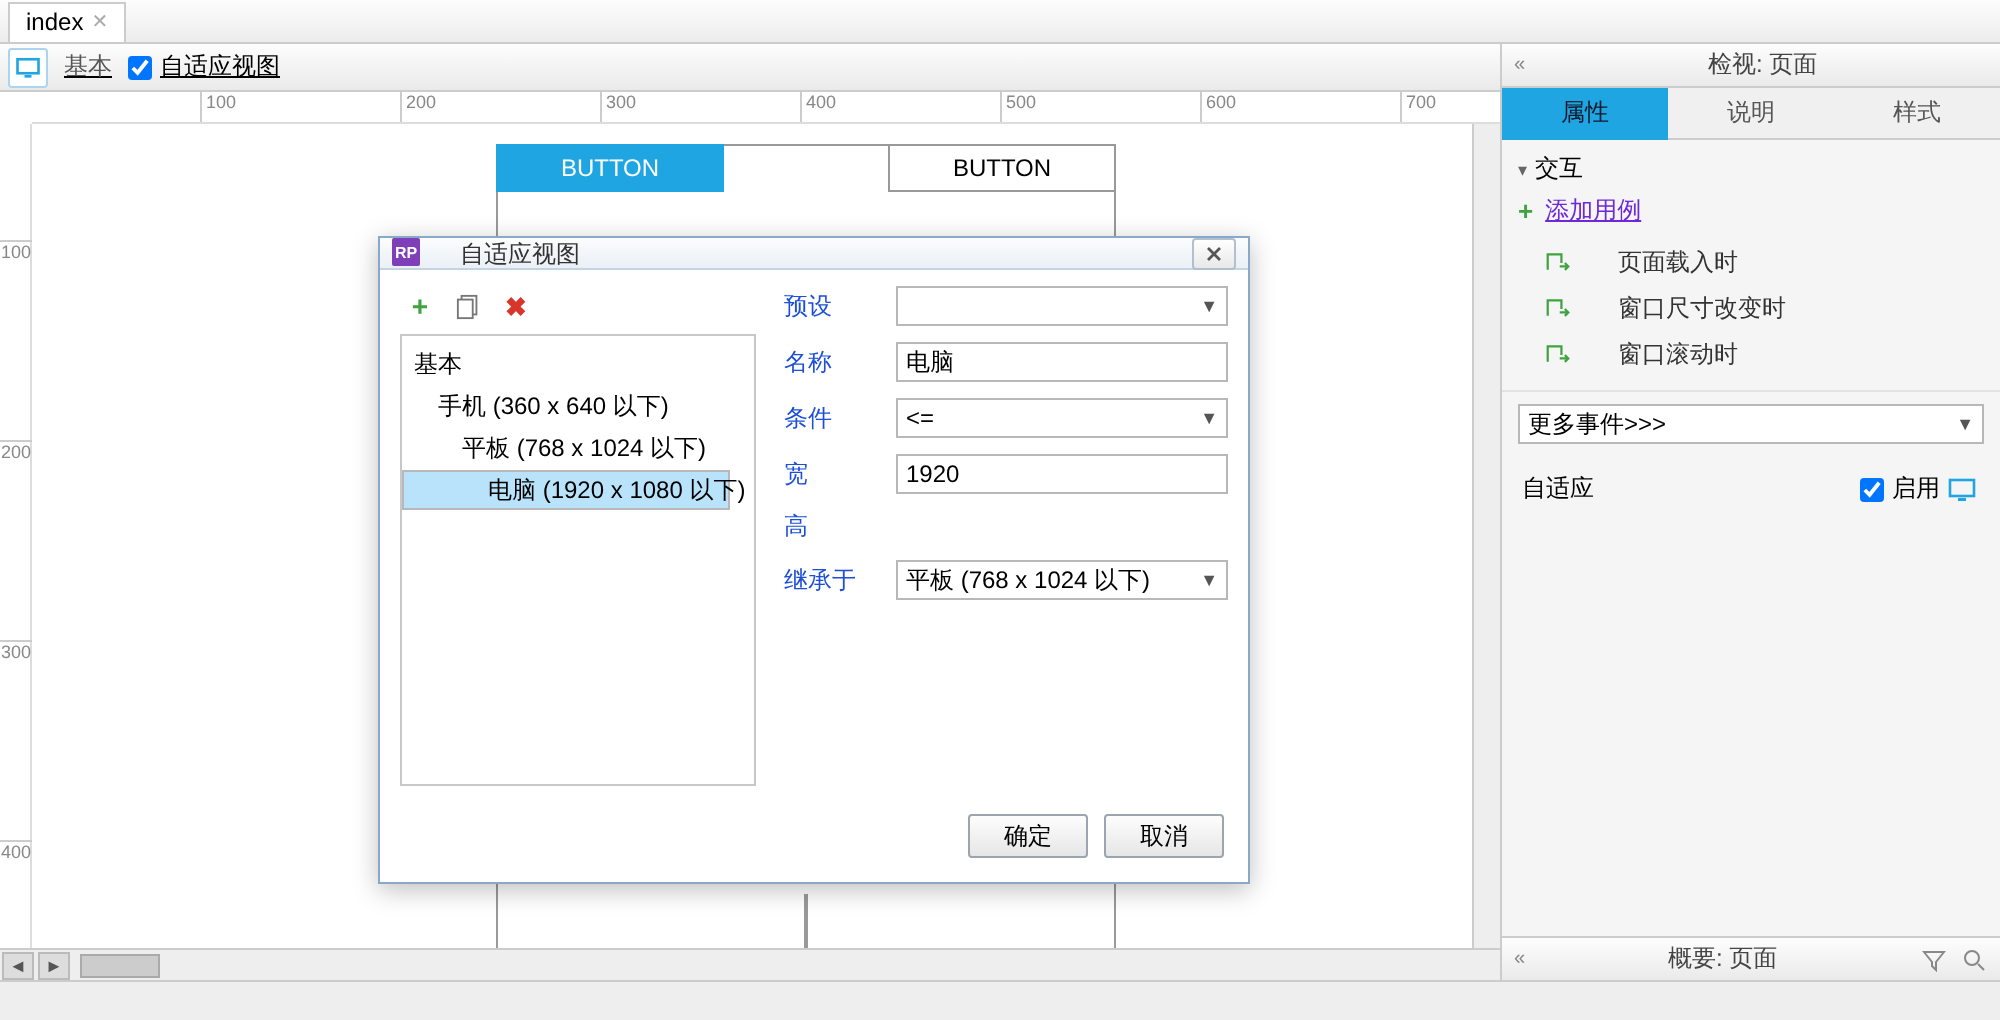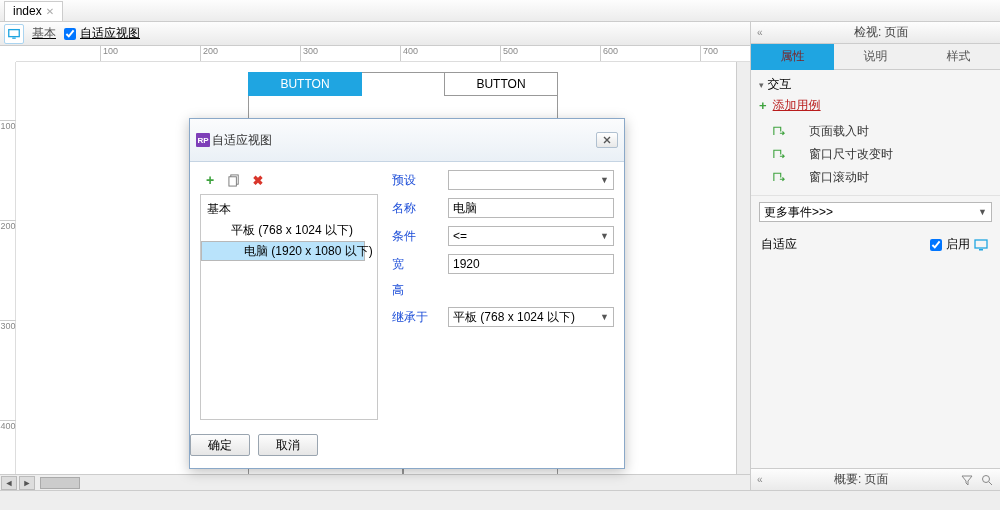--- a/index.html
+++ b/index.html
@@ -40,21 +40,21 @@
 
 
 .hscroll{position:absolute;left:0;right:0;bottom:0;height:16px;background:#eee;border-top:1px solid #ccc;display:flex;align-items:center}
 .hscroll .arrow{width:16px;height:14px;background:#ddd;border:1px solid #bbb;margin:0 1px;display:flex;align-items:center;justify-content:center;font-size:9px;color:#555}
 .hscroll .thumb{width:40px;height:12px;background:#ccc;border:1px solid #aaa;margin-left:4px}
 
 .vscroll{position:absolute;right:0;top:0;width:14px;bottom:0;background:#eee;border-left:1px solid #ccc}
 
 
 .dialog{position:absolute;left:189px;top:96px;width:436px;background:#fff;border:1px solid #8aa8c8;box-shadow:0 3px 12px rgba(0,0,0,0.25);z-index:100}
-.dialog-title{height:43px;background:linear-gradient(#fbfcfd,#eaf0f6);border-bottom:1px solid #c5d4e3;display:flex;align-items:center;padding:0 6px;gap:2px}
+.dialog-title{height:16px;background:linear-gradient(#fbfcfd,#eaf0f6);border-bottom:1px solid #c5d4e3;display:flex;padding:0 6px;gap:20px}
 .dialog-title .logo{width:14px;height:14px;background:#7e3fb8;color:#fff;font-size:8px;display:flex;align-items:center;justify-content:center;font-weight:bold;border-radius:1px}
 .dialog-title .ttl{flex:1;color:#333}
 .dialog-title .closebtn{width:22px;height:16px;border:1px solid #b0c0d0;border-radius:2px;display:flex;align-items:center;justify-content:center;background:linear-gradient(#fff,#e8e8e8)}
 .dialog-title .closebtn svg{width:8px;height:8px}
 .dialog-body{display:flex;padding:8px 10px 6px;gap:14px}
 .dialog-left{width:178px}
 .dialog-left-tools{display:flex;gap:8px;align-items:center;padding:2px 0 6px 2px}
 .tool{width:16px;height:16px;display:flex;align-items:center;justify-content:center}
 .tool.add{color:#3fa33f;font-weight:bold;font-size:14px}
 .tool.copy svg{width:13px;height:13px;stroke:#666;fill:none}
@@ -65,34 +65,34 @@
 .tree-item.l2{padding-left:30px}
 .tree-item.l3{padding-left:42px}
 .tree-item.sel{background:#b9e3fb}
 .dialog-right{flex:1}
 .form-row{display:flex;align-items:center;margin-bottom:8px}
 .form-row label{width:56px;color:#1d4ed8}
 .form-row .field{flex:1}
 .sel,.inp{width:164px;height:20px;border:1px solid #b8b8b8;background:#fff;padding:0 4px;font-size:12px}
 .sel{display:flex;align-items:center;justify-content:space-between}
 .sel .arr{font-size:9px;color:#555}
-.dialog-footer{display:flex;gap:8px;padding:8px 0 12px}
+.dialog-footer{display:flex;justify-content:flex-end;gap:8px;padding:8px 12px 12px}
 .dlgbtn{width:60px;height:22px;border:1px solid #9aa5b0;background:linear-gradient(#fdfdfd,#e6e6e6);border-radius:2px;display:flex;align-items:center;justify-content:center}
 
 
 .rp-header{height:22px;background:linear-gradient(#fdfdfd,#eaeaea);border-bottom:1px solid #ccc;display:flex;align-items:center;gap:6px;padding:0 6px}
 .rp-header .coll{color:#888;font-size:10px}
 .rp-title{flex:1;text-align:center;color:#444}
 .rp-tabs{display:flex;height:26px}
 .rp-tab{flex:1;display:flex;align-items:center;justify-content:center;border-bottom:1px solid #ccc;color:#555;background:#f0f0f0}
-.rp-tab.active{background:#1fa5e1;color:#7f1d1d;border-bottom:1px solid #1fa5e1}
+.rp-tab.active{background:#1fa5e1;color:#0f172a;border-bottom:1px solid #1fa5e1}
 .rp-section{padding:6px 8px;border-bottom:1px solid #e2e2e2}
 .rp-section .hdr{display:flex;align-items:center;gap:4px;margin-bottom:4px}
 .rp-section .hdr .tri{font-size:9px;color:#666}
-.rp-link{color:#b91c1c;text-decoration:underline;margin-left:2px}
+.rp-link{color:#6d28d9;text-decoration:underline;margin-left:2px}
 .rp-add-row{display:flex;align-items:center;gap:4px;margin:4px 0 6px}
 .rp-plus{color:#3fa33f;font-weight:bold;font-size:13px}
 .rp-event{display:flex;align-items:center;gap:24px;padding:3px 0 3px 14px;color:#333}
 .rp-event .ev-icon{width:12px;height:10px;display:flex;align-items:center;justify-content:center}
 .rp-event .ev-icon svg{width:13px;height:11px}
 .rp-more{margin:6px 8px}
 .rp-more .sel{width:100%}
 .rp-adaptive{display:flex;align-items:center;justify-content:space-between;padding:8px 10px}
 .rp-spacer{flex:1}
 .rp-footer{height:22px;background:linear-gradient(#fdfdfd,#eaeaea);border-top:1px solid #ccc;display:flex;align-items:center;padding:0 6px;gap:6px}
@@ -185,20 +185,21 @@
             <div class="tool copy">
               <svg viewBox="0 0 14 14">
                   <rect x="3" y="1" width="8" height="10" stroke="#777" fill="none"></rect>
                   <rect x="1" y="3" width="8" height="10" stroke="#777" fill="#fff"></rect>
                 </svg>
             </div>
             <div class="tool del">✖</div>
           </div>
           <div class="tree">
             <div class="tree-item">基本</div>
+            <div class="tree-item l1">手机 (360 x 640 以下)</div>
             <div class="tree-item l2">平板 (768 x 1024 以下)</div>
             <div class="tree-item l3 sel">电脑 (1920 x 1080 以下)</div>
           </div>
         </div>
         <div class="dialog-right">
           <div class="form-row">
             <label>预设</label>
             <div class="sel field">
                 <span></span>
                 <span class="arr">▼</span>

